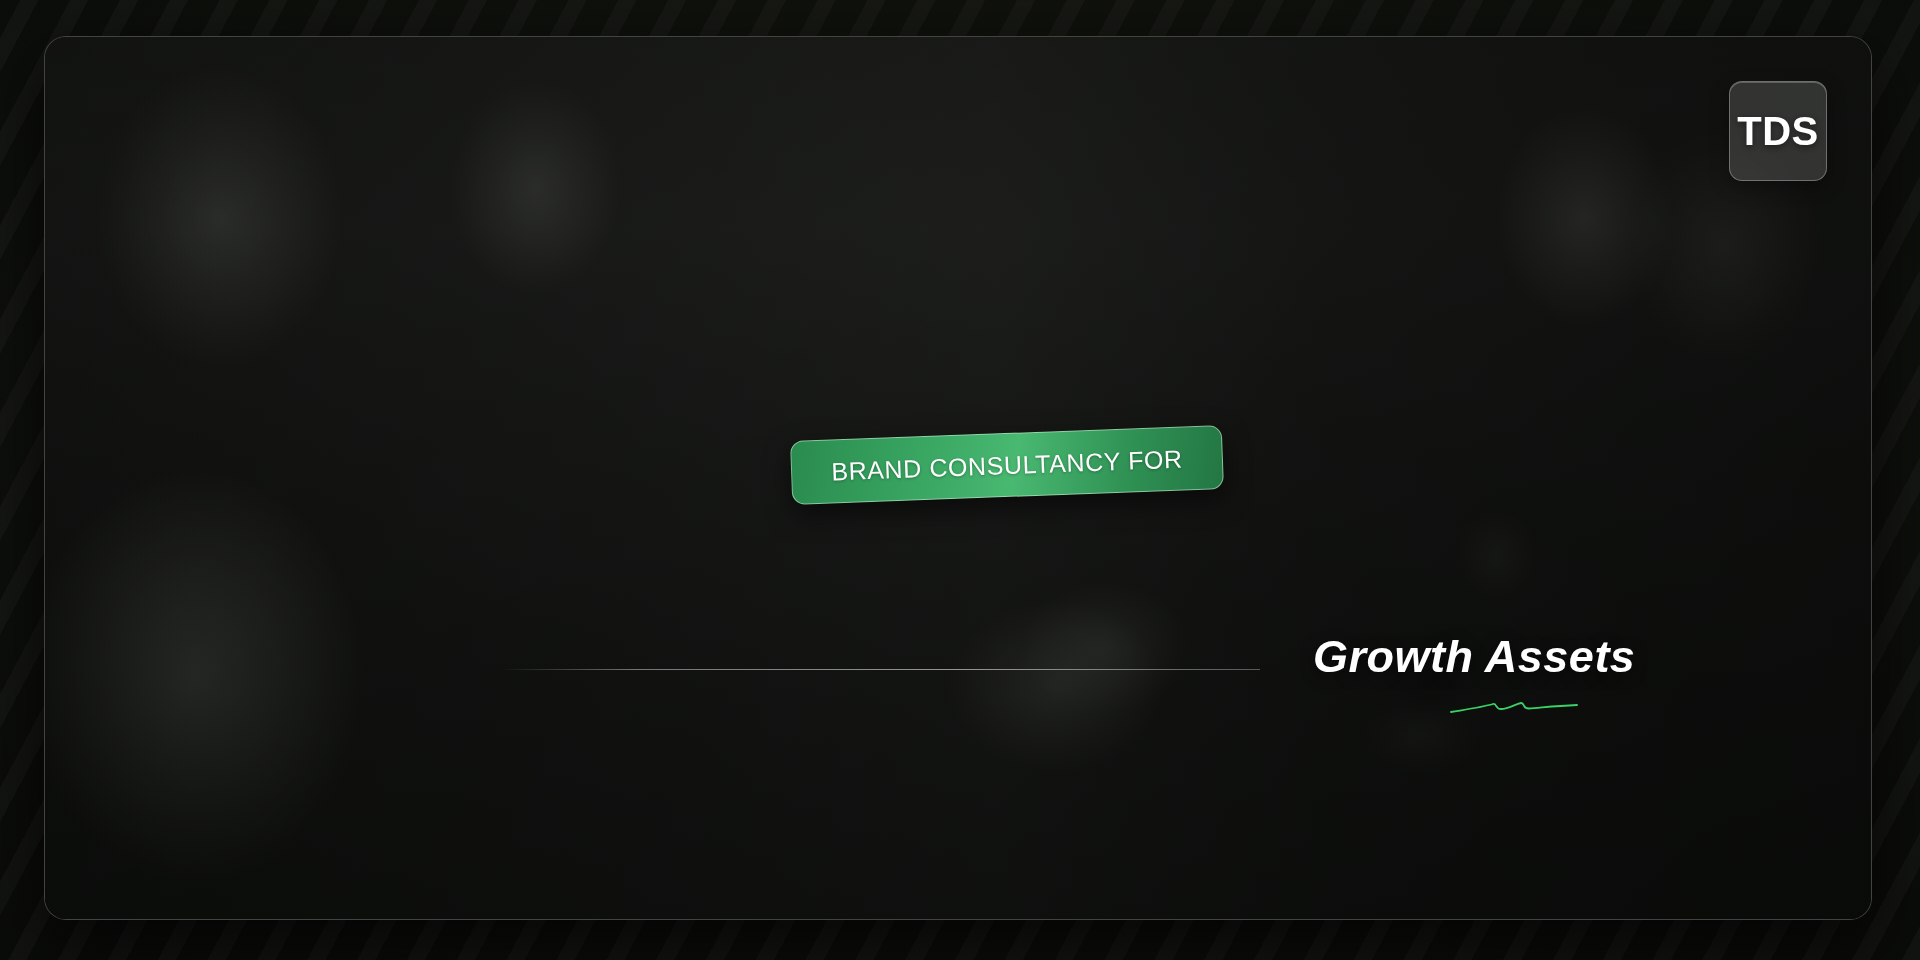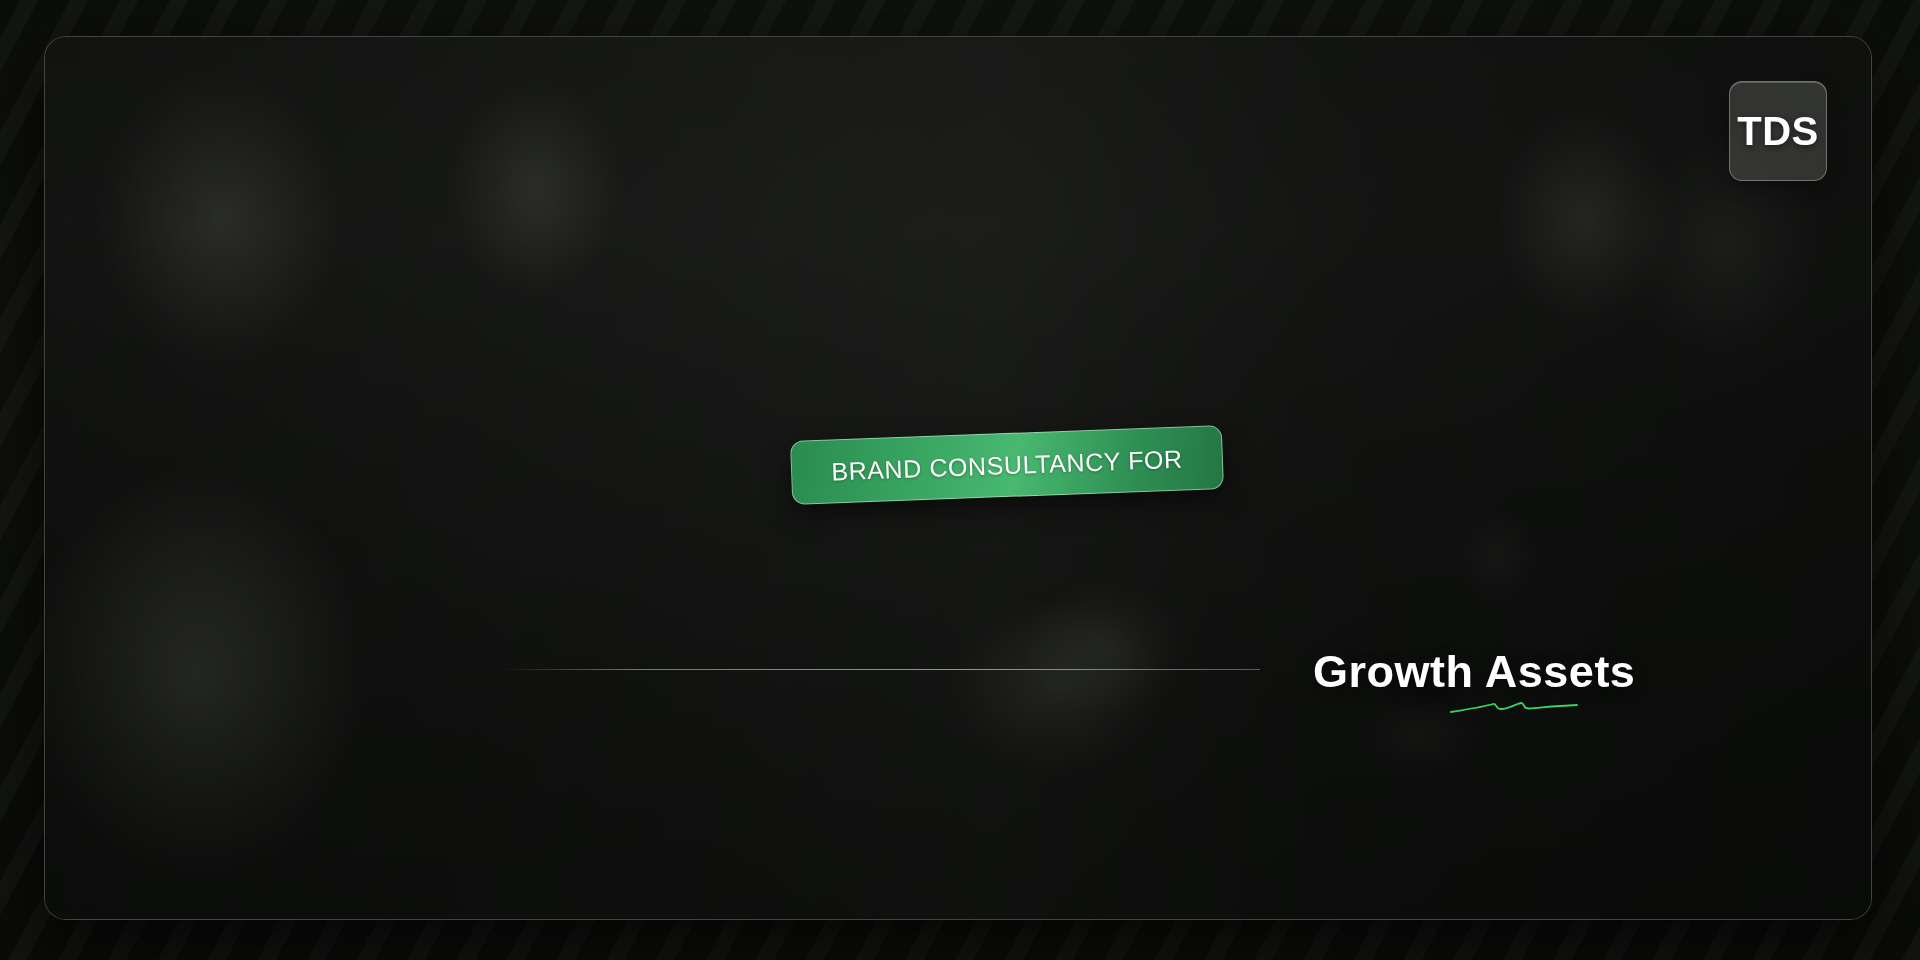--- a/index.html
+++ b/index.html
@@ -195,24 +195,25 @@
       rgba(255,255,255,0.00) 0%,
       rgba(255,255,255,0.42) 18%,
       rgba(255,255,255,0.55) 60%,
       rgba(255,255,255,0.30) 100%);
   }
 
   
   #sub-headline {
     position: absolute;
     left: 1268px;
-    top: 609px;
+    top: 594px;
     color: #ffffff;
     font-size: 45px;
     font-weight: 700;
+    font-style: italic;
     letter-spacing: 0.5px;
     white-space: nowrap;
     text-shadow: 0 3px 14px rgba(0,0,0,0.55);
   }
 
   
   #scribble-underline {
     position: absolute;
     left: 1404px;
     top: 658px;

